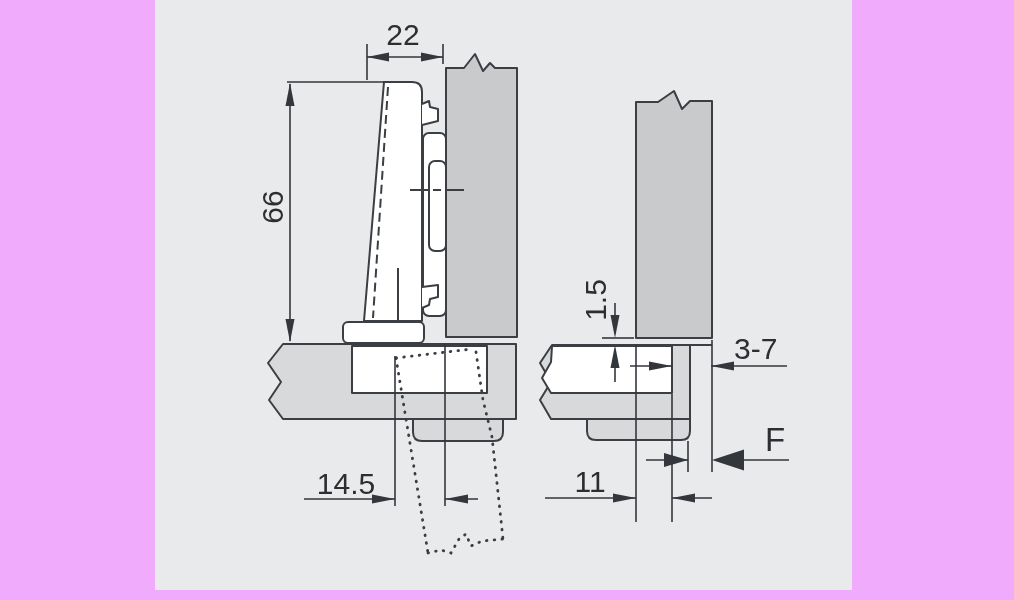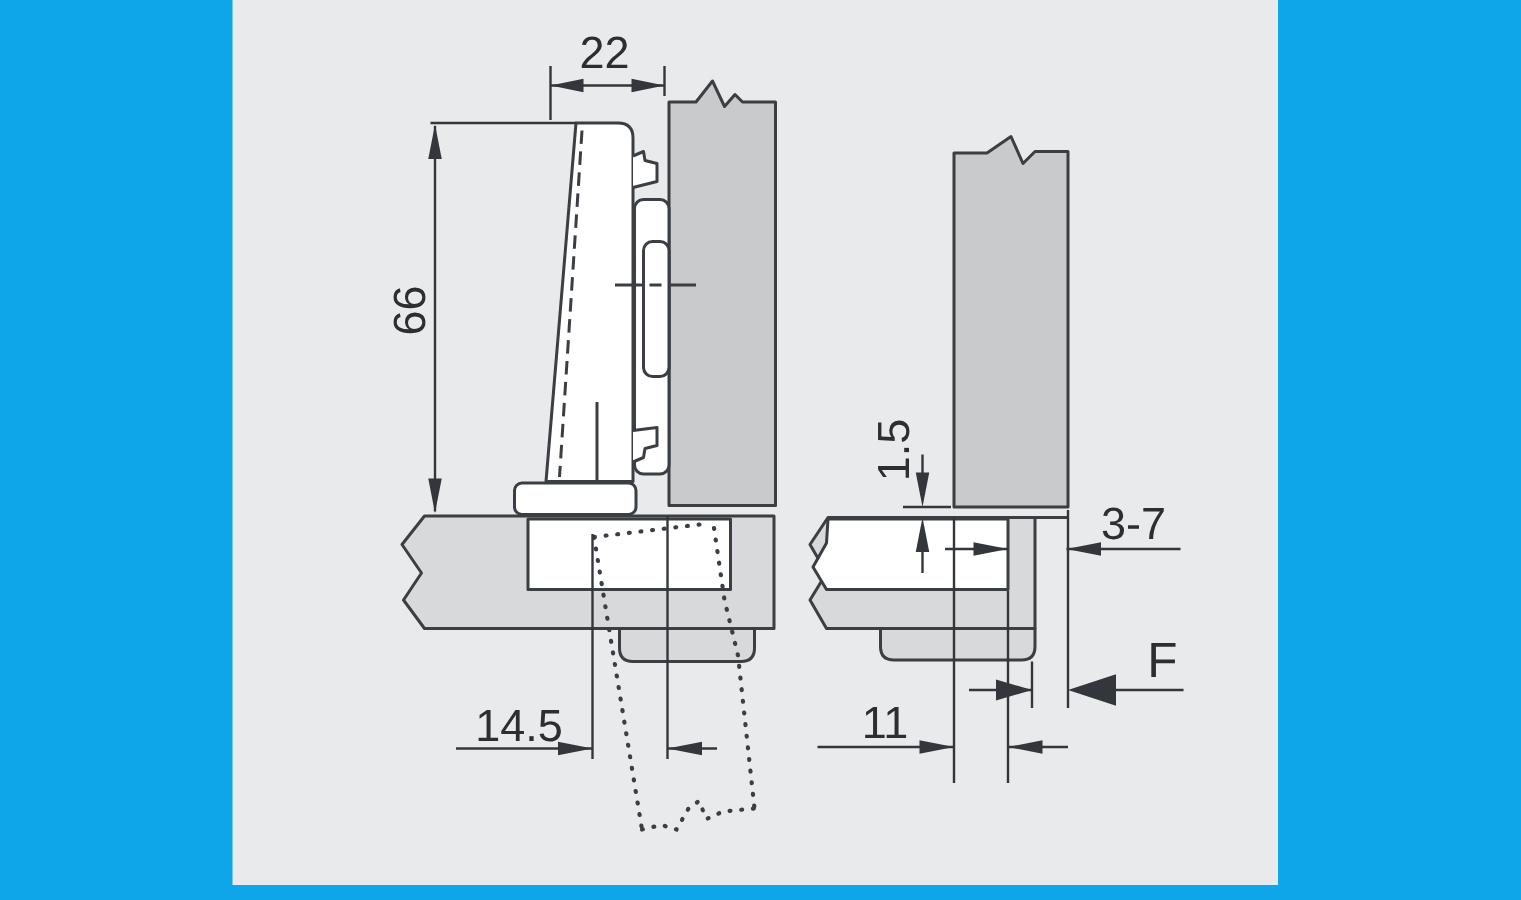--- a/index.html
+++ b/index.html
@@ -1,16 +1,16 @@
 <!DOCTYPE html>
 <html><head>
 <meta charset="utf-8">
 <style>
   html,body{margin:0;padding:0;background:#ffffff;}
-  .stage{position:relative;width:1014px;height:600px;background:#0ea5e9;overflow:hidden;
+  .stage{position:relative;width:1014px;height:600px;background:#f0abfc;overflow:hidden;
          font-family:"Liberation Sans", sans-serif;}
   svg{display:block;}
   .canvas-bg{fill:#e9eaeb;}
   .door{fill:#c9cacc;stroke:#3b3e43;stroke-width:2;stroke-linejoin:round;}
   .panel{fill:#d8d9da;stroke:#3b3e43;stroke-width:2;stroke-linejoin:round;}
   .hole{fill:#ffffff;stroke:#3b3e43;stroke-width:2;stroke-linejoin:round;}
   .white{fill:#ffffff;stroke:#3b3e43;stroke-width:2;stroke-linejoin:round;}
   .ln{stroke:#3b3e43;stroke-width:2;fill:none;}
   .dim{stroke:#33363b;stroke-width:1.6;fill:none;}
   .arr{fill:#33363b;stroke:none;}

